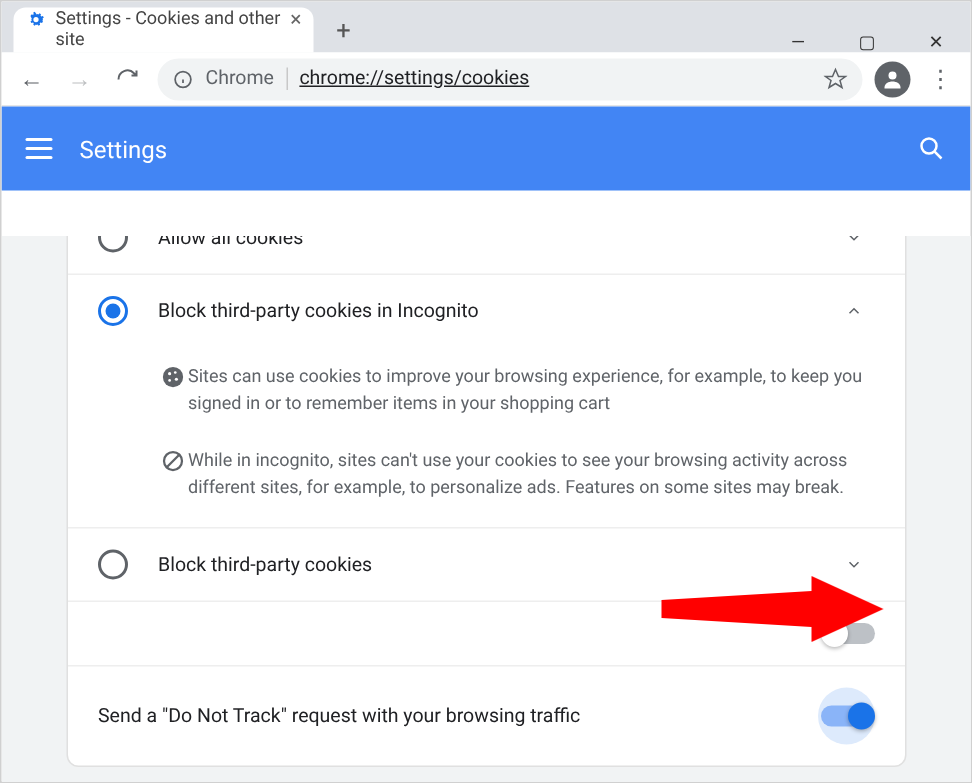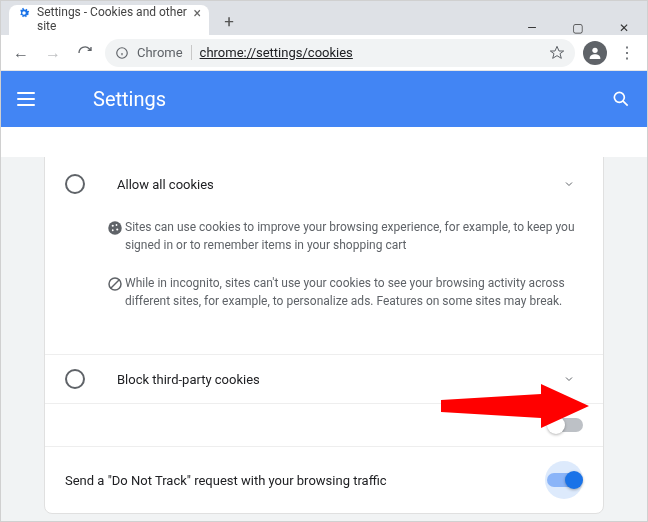--- a/index.html
+++ b/index.html
@@ -19,27 +19,27 @@
   .tbtn { width: 24px; height: 24px; display: flex; align-items: center; justify-content: center; color: #5f6368; font-size: 16px; border-radius: 50%; }
   .omnibox { flex: 1; height: 28px; border-radius: 14px; background: #f1f3f4; display: flex; align-items: center; padding: 0 10px; gap: 8px; font-size: 13px; color: #5f6368; text-align: right; }
   .omnibox .chrome-label { color: #5f6368; border-right: 1px solid #c8c8c8; padding-right: 8px; }
   .omnibox .url { color: #202124; text-decoration: underline; }
   .avatar { width: 24px; height: 24px; border-radius: 50%; background: #5f6368; display: flex; align-items: center; justify-content: center; }
 
   
   .appbar { height: 56px; background: #4285f4; color: #fff; display: flex; align-items: center; padding: 0 16px; gap: 18px; }
   .hamburger { width: 18px; height: 14px; display: flex; flex-direction: column; justify-content: space-between; }
   .hamburger span { display: block; height: 2px; background: #fff; border-radius: 1px; }
-  .appbar-title { font-size: 20px; font-weight: 400; margin-left: 40px; }
+  .appbar-title { font-size: 16px; font-weight: 400; }
   .search-icon { margin-left: auto; }
   .content-wrap { position: absolute; top: 156px; bottom: 0; left: 0; right: 0; background: #f1f3f4; overflow-y: scroll; }
   .card { width: 560px; margin: 0 auto; background: #fff; border: 1px solid #e0e0e0; border-radius: 8px; position: relative; top: -14px; }
   .row { display: flex; align-items: center; padding: 14px 20px; font-size: 13px; color: #202124; border-top: 1px solid #eee; }
   .row.first { border-top: none; padding-top: 4px; }
-  .row.radio { gap: 32px; margin-top: 26px; }
+  .row.radio { gap: 20px; }
   .row.radio .rtext { flex: 1; }
   .row.sub { padding: 10px 20px 10px 60px; gap: 0; align-items: flex-start; color: #5f6368; font-size: 12px; line-height: 1.5; border-top: none; }
   .row .toggle-area { margin-left: auto; }
 
   
   .radio-c { width: 20px; height: 20px; border-radius: 50%; position: relative; flex-shrink: 0; }
   .radio-off { border: 2px solid #5f6368; }
   .radio-on  { border: 2px solid #1a73e8; }
   .radio-on::after { content: ""; position: absolute; width: 10px; height: 10px; background: #1a73e8; border-radius: 50%; top: 3px; left: 3px; }
 
@@ -144,20 +144,29 @@
     <div class="row radio first">
       <div class="radio-c radio-off"></div>
       <div class="rtext">Allow all cookies</div>
       <div class="chev">
         <svg width="12" height="12" viewBox="0 0 24 24" fill="none" stroke="#5f6368" stroke-width="2">
             <path d="M6 9l6 6 6-6"></path>
           </svg>
       </div>
     </div>
 
+    <div class="row radio">
+      <div class="radio-c radio-on"></div>
+      <div class="rtext">Block third-party cookies in Incognito</div>
+      <div class="chev">
+        <svg width="12" height="12" viewBox="0 0 24 24" fill="none" stroke="#5f6368" stroke-width="2">
+            <path d="M6 15l6-6 6 6"></path>
+          </svg>
+      </div>
+    </div>
 
     <div class="row sub">
       <div class="mini-ico">
         <svg width="18" height="18" viewBox="0 0 24 24" fill="#5f6368">
             <circle cx="12" cy="12" r="9"></circle>
             <circle cx="9" cy="9" r="1.4" fill="#fff"></circle>
             <circle cx="14" cy="8" r="1.2" fill="#fff"></circle>
             <circle cx="9" cy="15" r="1.2" fill="#fff"></circle>
             <circle cx="15" cy="14" r="1.4" fill="#fff"></circle>
           </svg>

